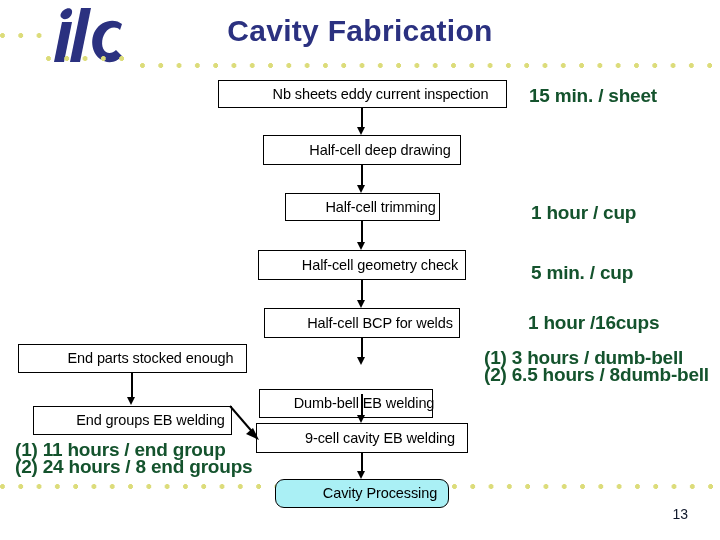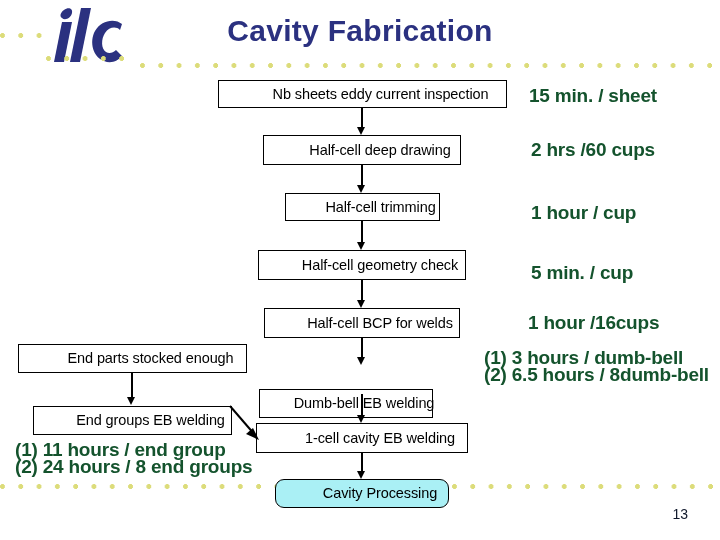--- a/index.html
+++ b/index.html
@@ -139,21 +139,21 @@
   <div class="fbox" style="left:263px; top:135px; width:198px; height:30px;">Half-cell deep drawing</div>
 
   <div class="fbox" style="left:285px; top:193px; width:155px; height:28px;">Half-cell trimming</div>
 
   <div class="fbox" style="left:258px; top:250px; width:208px; height:30px;">Half-cell geometry check</div>
 
   <div class="fbox" style="left:264px; top:308px; width:196px; height:30px;">Half-cell BCP for welds</div>
 
   <div class="fbox" style="left:259px; top:365px; width:174px; height:29px;margin-top:24px;">Dumb-bell EB welding</div>
 
-  <div class="fbox" style="left:256px; top:423px; width:212px; height:30px;">1-cell cavity EB welding</div>
+  <div class="fbox" style="left:256px; top:423px; width:212px; height:30px;">9-cell cavity EB welding</div>
 
   <div class="fbox rounded" style="left:275px; top:479px; width:174px; height:29px;">Cavity  Processing</div>
 
   <div class="fbox" style="left:18px; top:344px; width:229px; height:29px;">End parts stocked enough</div>
 
   <div class="fbox" style="left:33px; top:406px; width:199px; height:29px;">End groups EB welding</div>
 
   <div class="vline" style="left:361px; top:108px; height:20px;"></div>
   <div class="arrowhead" style="left:357px; top:127px;"></div>
 
@@ -180,21 +180,20 @@
 
   <div class="diag-arrow" style="left:228px; top:404px; width:40px; height:42px;">
     <svg width="40" height="42" viewBox="0 0 40 42" xmlns="http://www.w3.org/2000/svg">
       <line x1="2" y1="2" x2="27" y2="31" stroke="#000000" stroke-width="2"></line>
       <polygon points="31,36 18,30 25,24" fill="#000000"></polygon>
     </svg>
   </div>
 
   <div class="anno" style="left:529px; top:87px;">15 min. / sheet</div>
 
-  <div class="anno" style="left:531px; top:141px;">2 hrs /60 cups</div>
 
   <div class="anno" style="left:531px; top:204px;">1 hour / cup</div>
 
   <div class="anno" style="left:531px; top:264px;">5 min. / cup</div>
 
   <div class="anno" style="left:528px; top:314px;">1 hour /16cups</div>
 
   <div class="anno" style="left:484px; top:349px;">(1) 3 hours / dumb-bell
 (2) 6.5 hours / 8dumb-bell</div>
 

